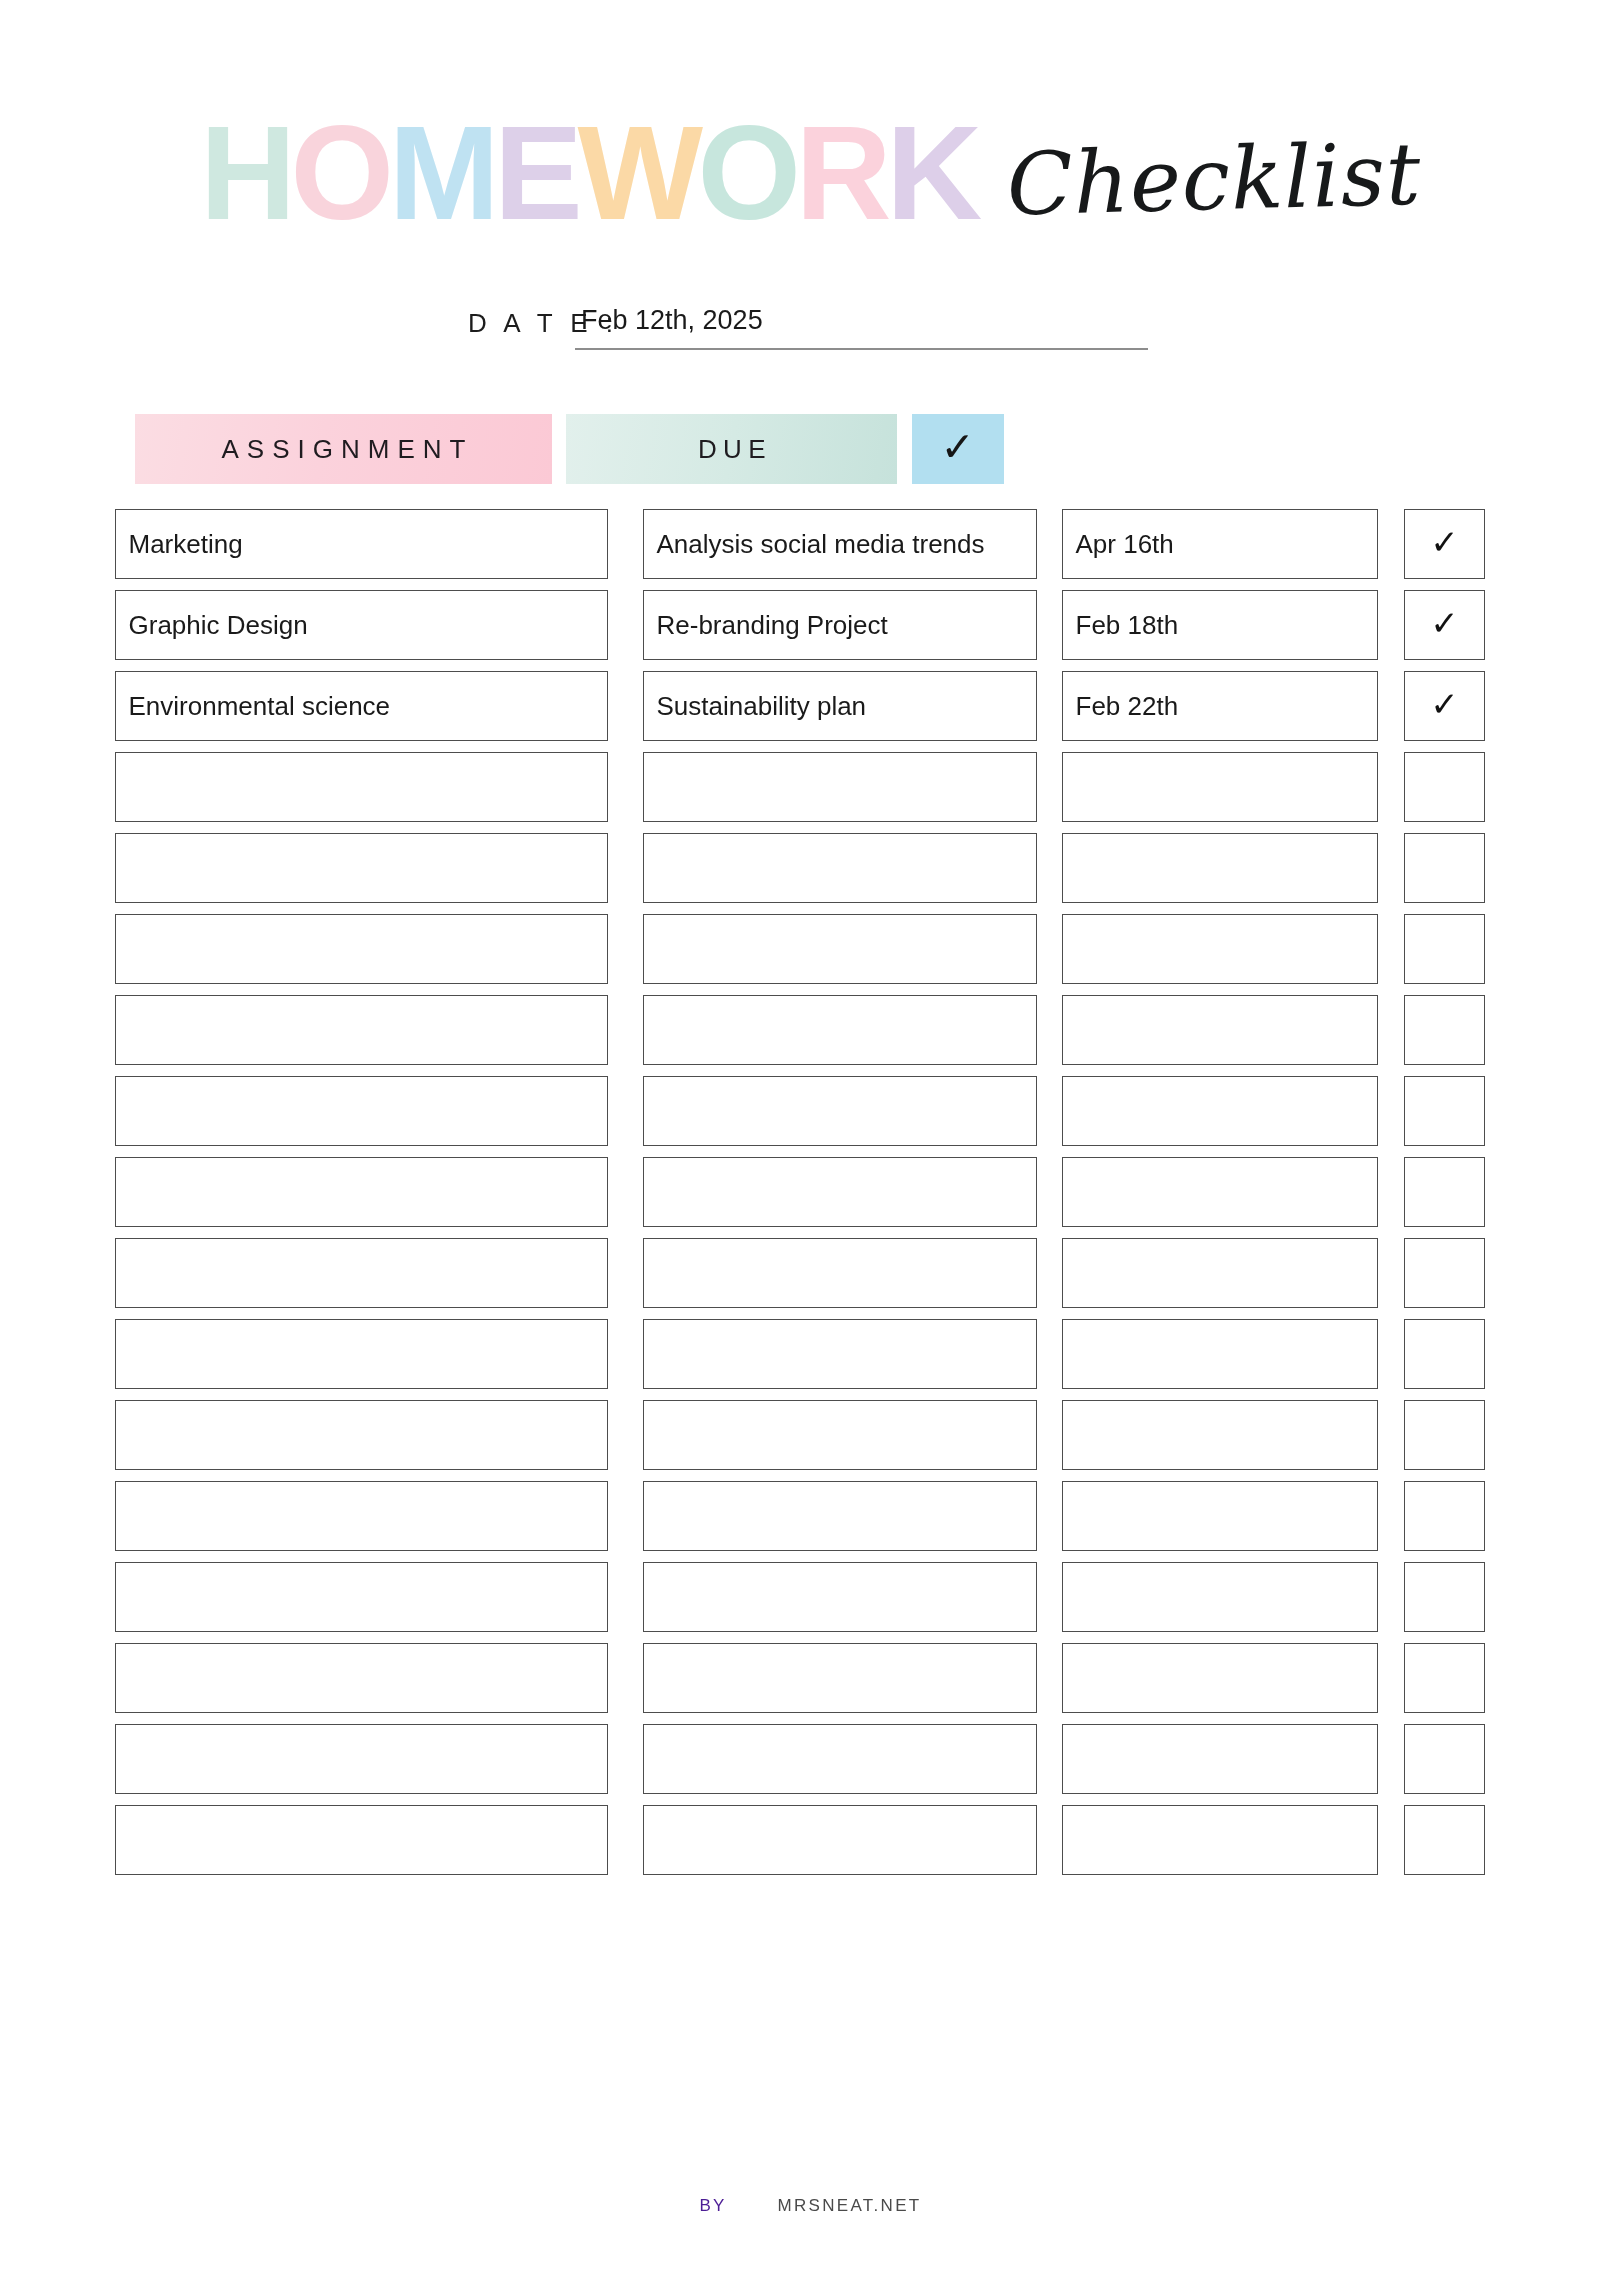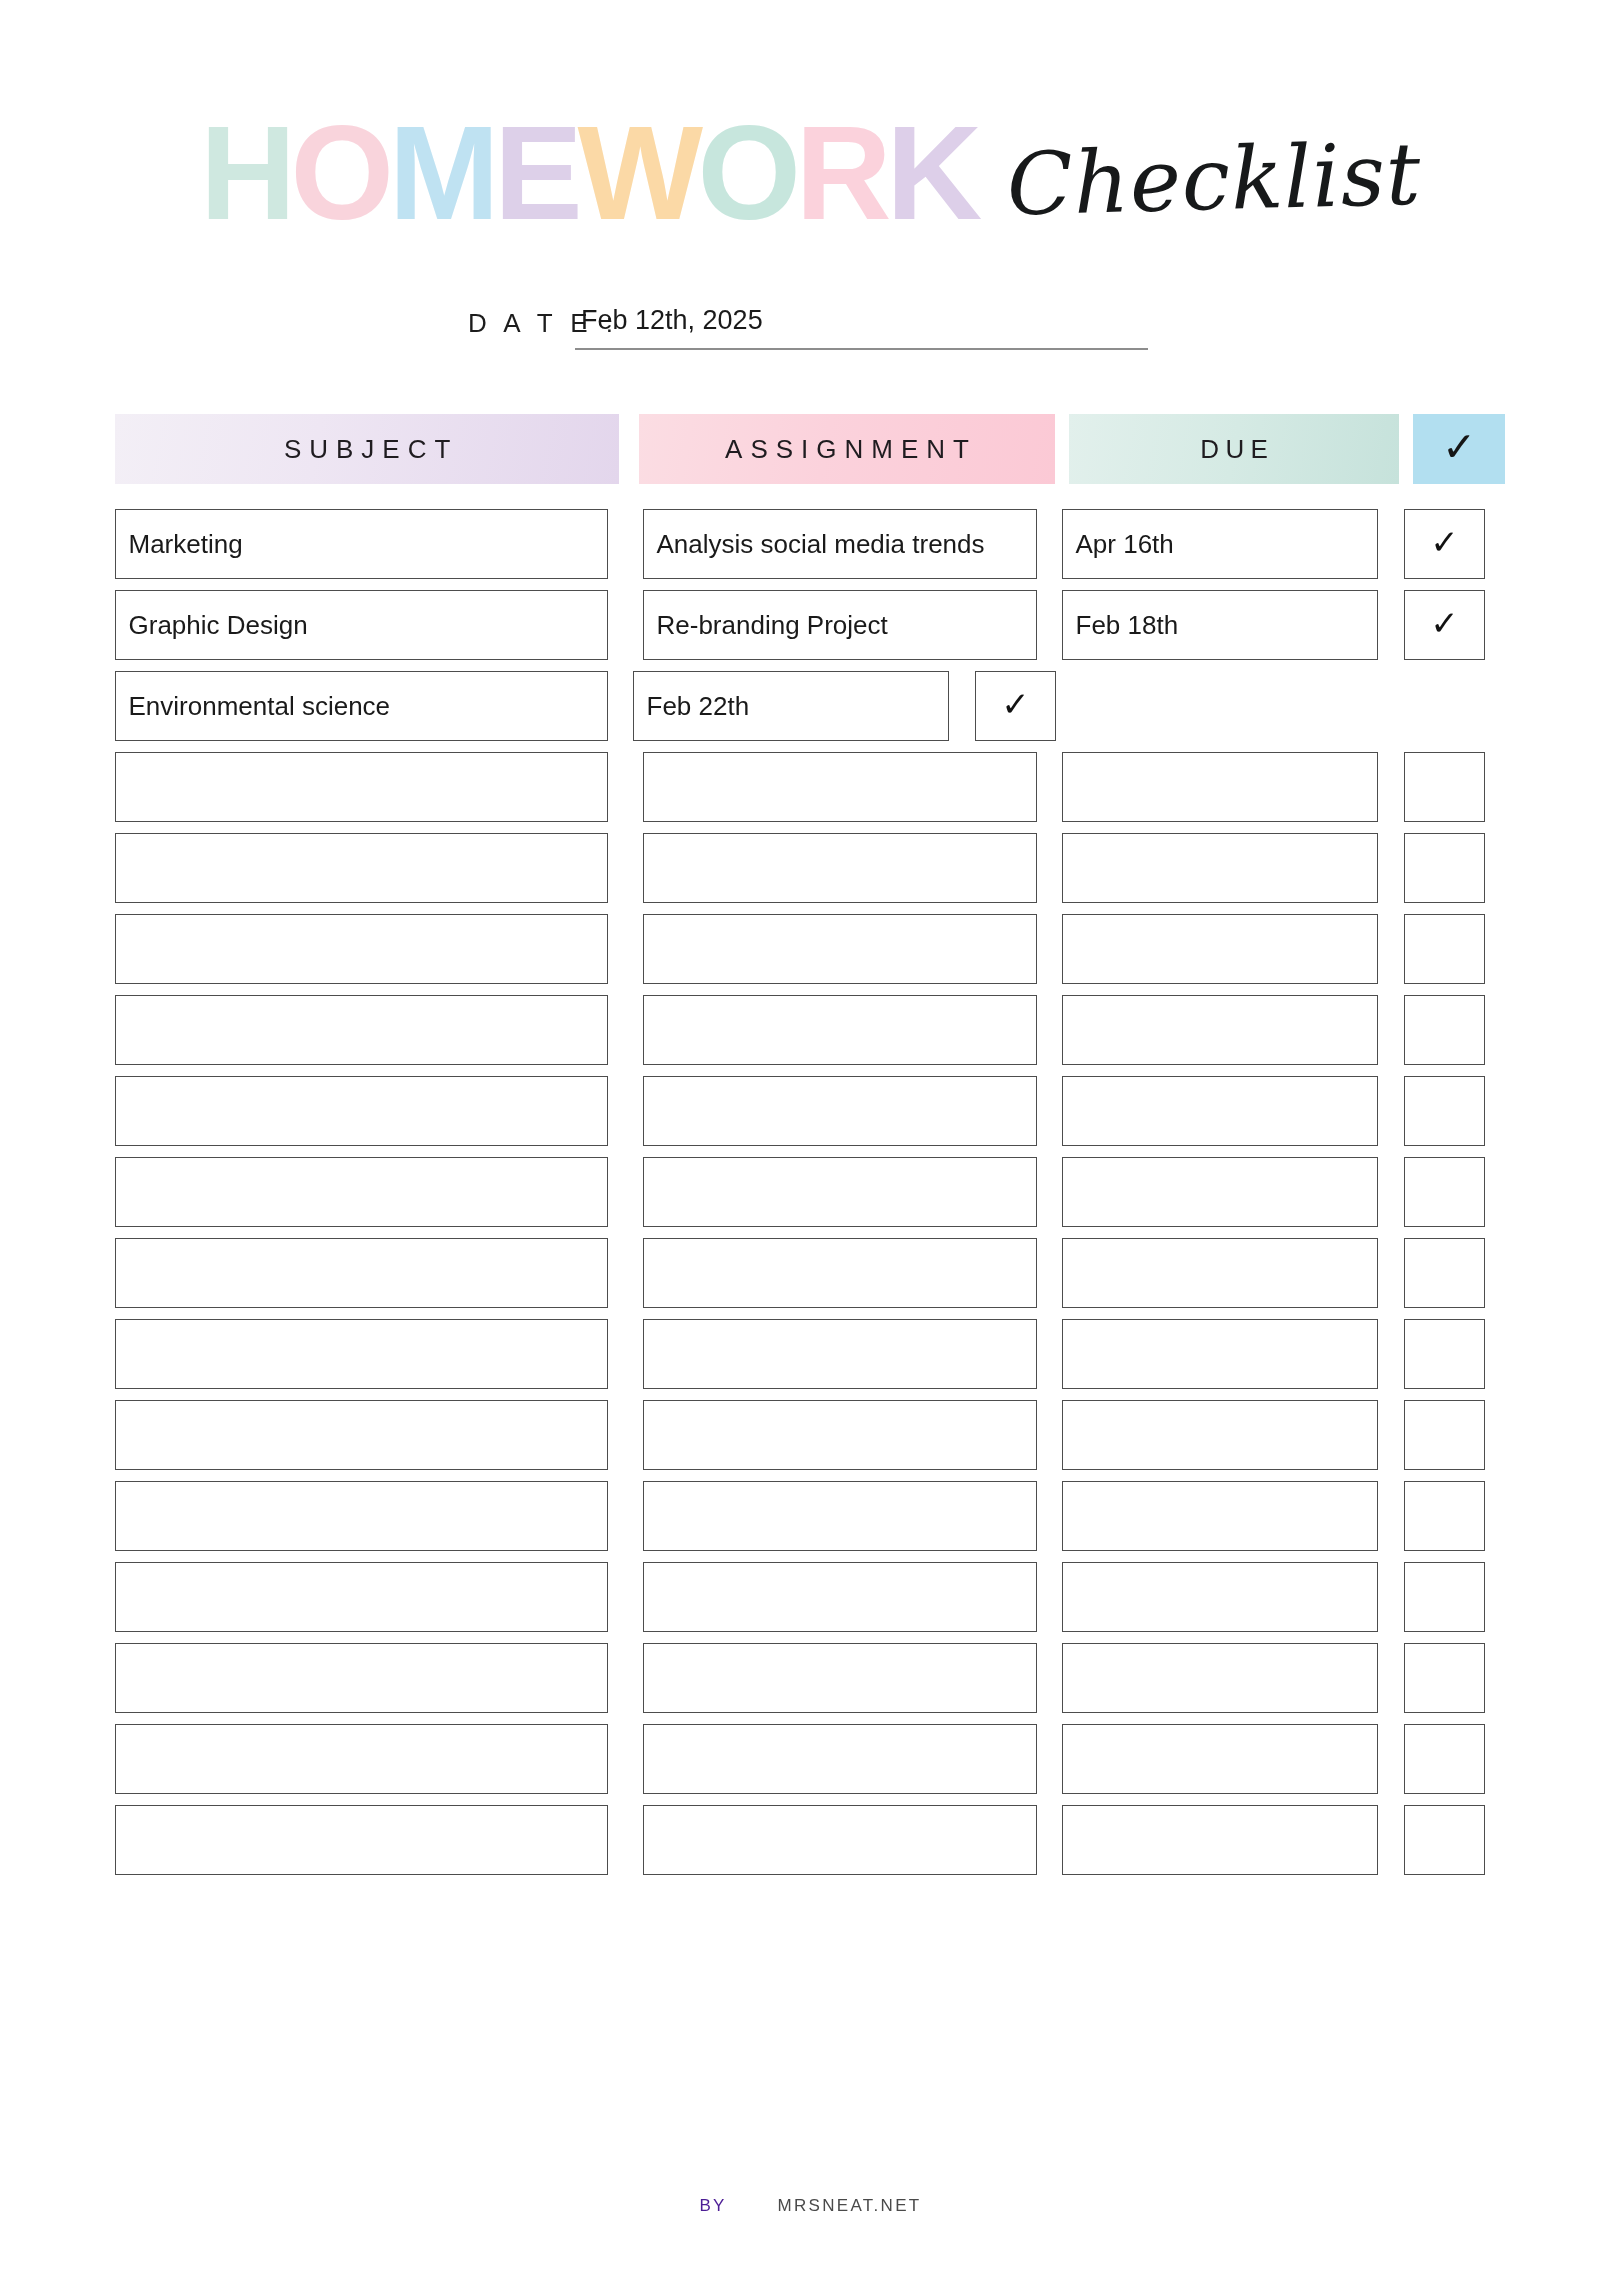--- a/index.html
+++ b/index.html
@@ -242,21 +242,20 @@
 
   <div class="date-row">
     <span class="date-label">D A T E :</span>
     <span class="date-value">Feb 12th, 2025</span>
     <div class="date-underline"></div>
   </div>
 
   <div class="table">
 
     <div class="head-row">
-      <div class="head-cell hc-subject">SUBJECT</div>
       <div class="head-cell hc-assignment">ASSIGNMENT</div>
       <div class="head-cell hc-due">DUE</div>
       <div class="head-cell hc-check">
         <span class="check-glyph">✓</span>
       </div>
     </div>
 
     <div class="body-rows">
         <div class="row">
           <div class="cell c-subject">Marketing</div>
@@ -269,20 +268,21 @@
         <div class="row">
           <div class="cell c-subject">Graphic Design</div>
           <div class="cell c-assignment">Re-branding Project</div>
           <div class="cell c-due">Feb 18th</div>
           <div class="cell c-check">
             <span class="check-glyph">✓</span>
           </div>
         </div>
         <div class="row">
           <div class="cell c-subject">Environmental science</div>
+          <div class="cell c-assignment">Sustainability plan</div>
           <div class="cell c-due">Feb 22th</div>
           <div class="cell c-check">
             <span class="check-glyph">✓</span>
           </div>
         </div>
         <div class="row">
           <div class="cell c-subject"></div>
           <div class="cell c-assignment"></div>
           <div class="cell c-due"></div>
           <div class="cell c-check"></div>

